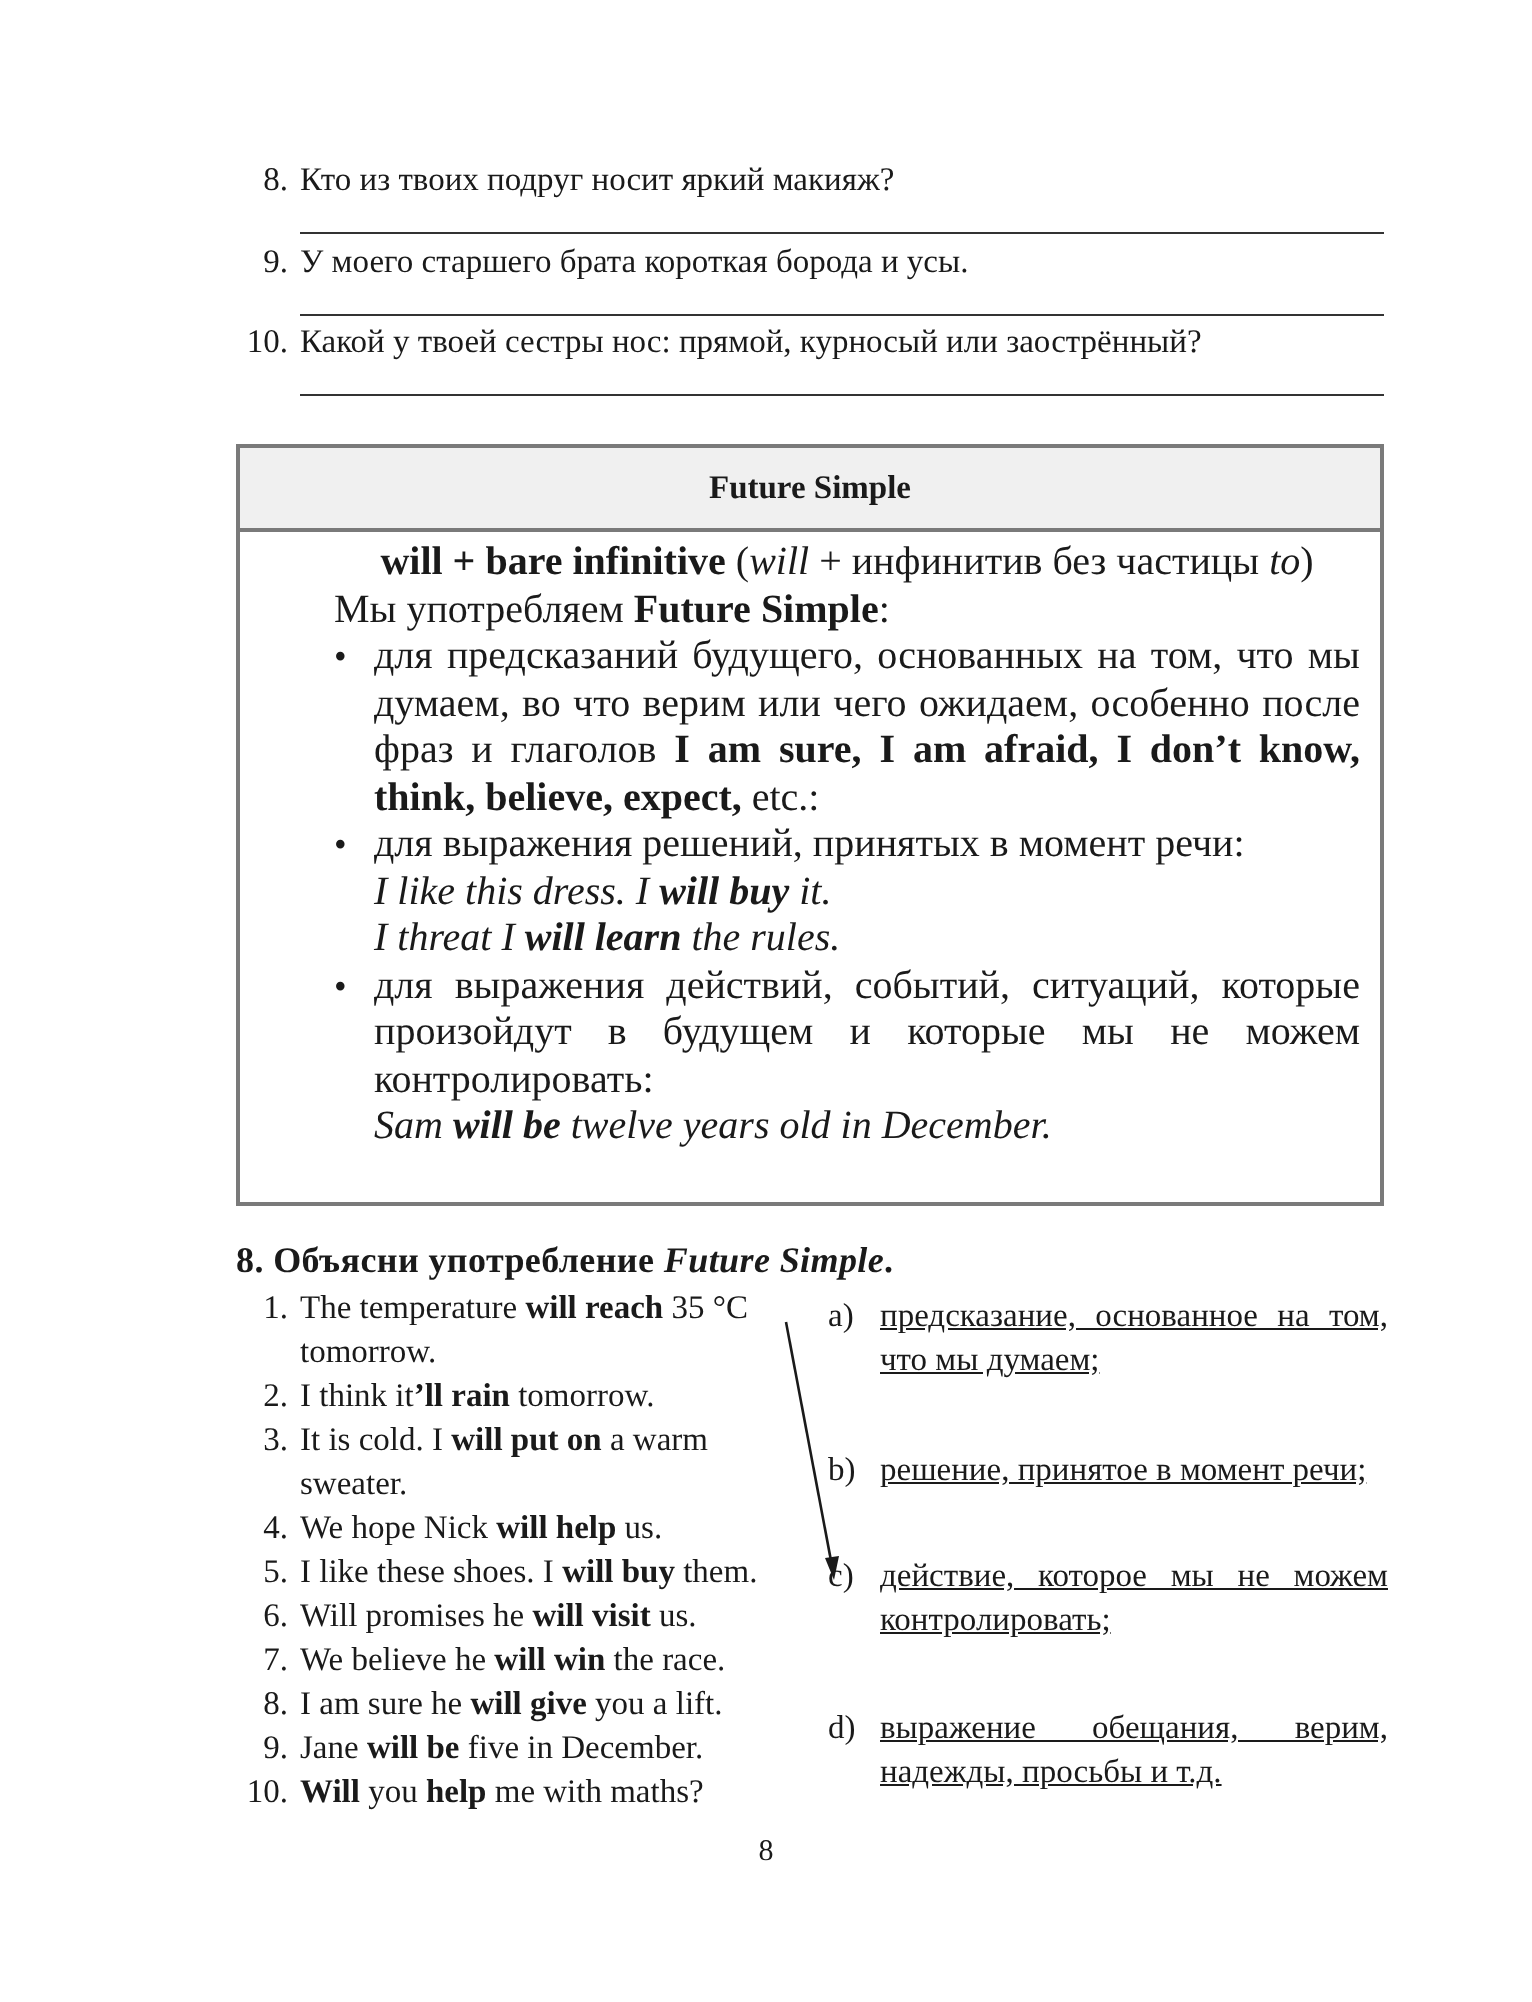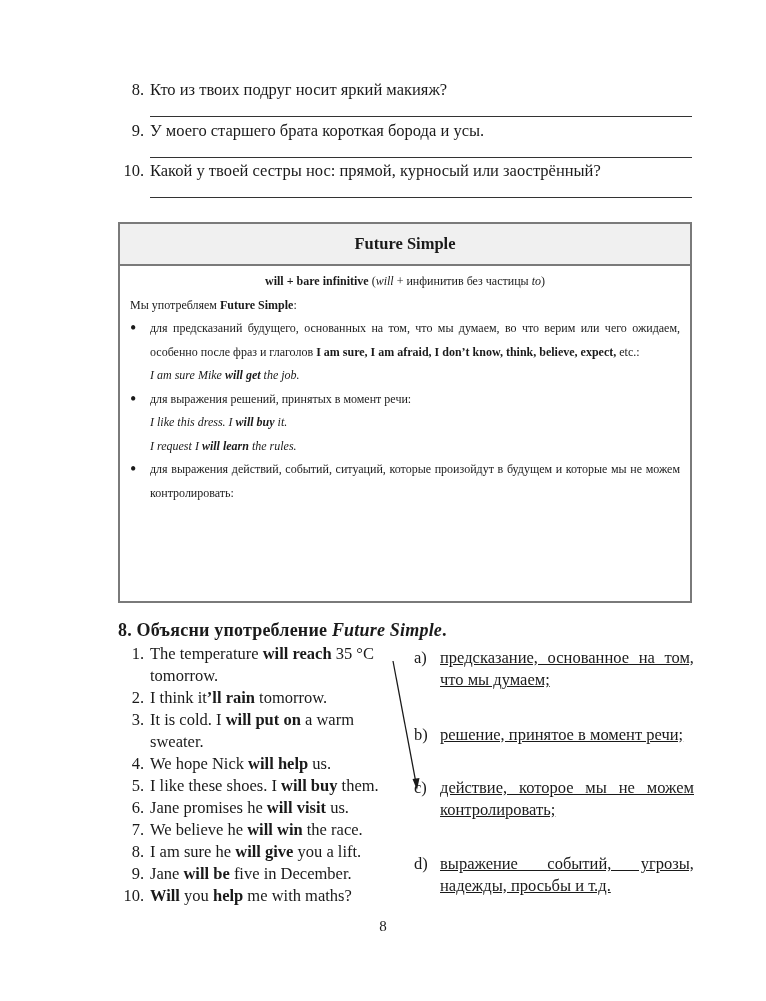--- a/index.html
+++ b/index.html
@@ -15,21 +15,21 @@
 
   .rule-box {
     position: absolute; left: 118px; top: 222px; width: 574px; height: 381px;
     border: 2px solid #7a7a7a; box-sizing: border-box; background: #fff;
   }
   .rule-header {
     height: 40px; background: #f0f0f0; border-bottom: 2px solid #7a7a7a;
     display: flex; align-items: center; justify-content: center;
     font-weight: bold; font-size: 16.5px;
   }
-  .rule-body { padding: 4px 10px 0 10px; font-size: 12px; line-height: 23.5px; }
+  .rule-body { padding: 4px 10px 0 10px; font-size: 20px; line-height: 23.5px; margin-left: 37px; }
   .formula { text-align: center; }
   .bullet { position: relative; padding-left: 20px; }
   .bullet::before { content: "\2022"; position: absolute; left: 0; top: 0; font-size: 18px; }
   .ex { font-style: italic; padding-left: 20px; }
   .b { font-weight: bold; }
   .i { font-style: italic; }
   .just { text-align: justify; text-align-last: left; }
 
   .ex-title { position: absolute; left: 118px; top: 620px; font-size: 18px; font-weight: bold; white-space: nowrap; letter-spacing: 0.2px; }
   .left-list { position: absolute; left: 118px; top: 643px; width: 275px; font-size: 16.5px; line-height: 22px; }
@@ -70,74 +70,74 @@
     <div class="formula">
       <span class="b">will + bare infinitive</span><span> (</span><span class="i">will</span><span> + инфинитив без частицы </span><span class="i">to</span><span>)</span>
     </div>
     <div>
       <span>Мы употребляем </span><span class="b">Future Simple</span><span>:</span>
     </div>
 
     <div class="bullet just">
       <span>для предсказаний будущего, основанных на том, что мы думаем, во что верим или чего ожидаем, особенно после фраз и глаголов </span><span class="b">I am sure, I am afraid, I don’t know, think, believe, expect,</span><span> etc.:</span>
     </div>
-    <div class="ex">
-      <span>I am sure Mike </span><span class="b">will get</span><span> the job.</span>
-    </div>
 
     <div class="bullet">
       <span>для выражения решений, принятых в момент речи:</span>
     </div>
     <div class="ex">
       <span>I like this dress. I </span><span class="b">will buy</span><span> it.</span>
     </div>
 
     <div class="ex">
-      <span>I request I </span><span class="b">will learn</span><span> the rules.</span>
+      <span>I threat I </span><span class="b">will learn</span><span> the rules.</span>
     </div>
 
     <div class="bullet just">
       <span>для выражения действий, событий, ситуаций, которые произойдут в будущем и которые мы не можем контролировать:</span>
+    </div>
+    <div class="ex">
+      <span>Sam </span><span class="b">will be</span><span> twelve years old in December.</span>
     </div>
   </div>
 </div>
 
 <div class="ex-title">
   <span>8.</span>
   <span>Объясни употребление </span><span class="i">Future Simple</span><span>.</span>
 </div>
 
 <div class="left-list">
   <div class="li"><span class="n">1.</span><span>The temperature </span><span class="b">will reach</span><span> 35 °C tomorrow.</span></div>
   <div class="li"><span class="n">2.</span><span>I think it</span><span class="b">’ll rain</span><span> tomorrow.</span></div>
   <div class="li"><span class="n">3.</span><span>It is cold. I </span><span class="b">will put on</span><span> a warm sweater.</span></div>
   <div class="li"><span class="n">4.</span><span>We hope Nick </span><span class="b">will help</span><span> us.</span></div>
   <div class="li"><span class="n">5.</span><span>I like these shoes. I </span><span class="b">will buy</span><span> them.</span></div>
-  <div class="li"><span class="n">6.</span><span>Jane promises he </span><span class="b">will visit</span><span> us.</span></div>
+  <div class="li"><span class="n">6.</span><span>Will promises he </span><span class="b">will visit</span><span> us.</span></div>
   <div class="li"><span class="n">7.</span><span>We believe he </span><span class="b">will win</span><span> the race.</span></div>
   <div class="li"><span class="n">8.</span><span>I am sure he </span><span class="b">will give</span><span> you a lift.</span></div>
   <div class="li"><span class="n">9.</span><span>Jane </span><span class="b">will be</span><span> five in December.</span></div>
   <div class="li"><span class="n">10.</span><span></span><span class="b">Will</span><span> you </span><span class="b">help</span><span> me with maths?</span></div>
 </div>
 
 <div class="right-item just" style="top:647px;">
   <span class="lbl">a)</span>
   <span class="txt">предсказание, основанное на том, что мы думаем;</span>
 </div>
 <div class="right-item" style="top:724px;">
   <span class="lbl">b)</span>
   <span class="txt">решение, принятое в момент речи;</span>
 </div>
 <div class="right-item just" style="top:777px;">
   <span class="lbl">c)</span>
   <span class="txt">действие, которое мы не можем контролировать;</span>
 </div>
 <div class="right-item just" style="top:853px;">
   <span class="lbl">d)</span>
-  <span class="txt">выражение событий, угрозы, надежды, просьбы и т.д.</span>
+  <span class="txt">выражение обещания, верим, надежды, просьбы и т.д.</span>
 </div>
 
 <svg class="arrow" width="766" height="1001" viewBox="0 0 766 1001">
   <line x1="393" y1="661" x2="416" y2="783" stroke="#1a1a1a" stroke-width="1.3"></line>
   <polygon points="417,790 412.5,779 419.5,778" fill="#1a1a1a"></polygon>
 </svg>
 
 <div class="page-num">8</div>
 
 </body></html>

